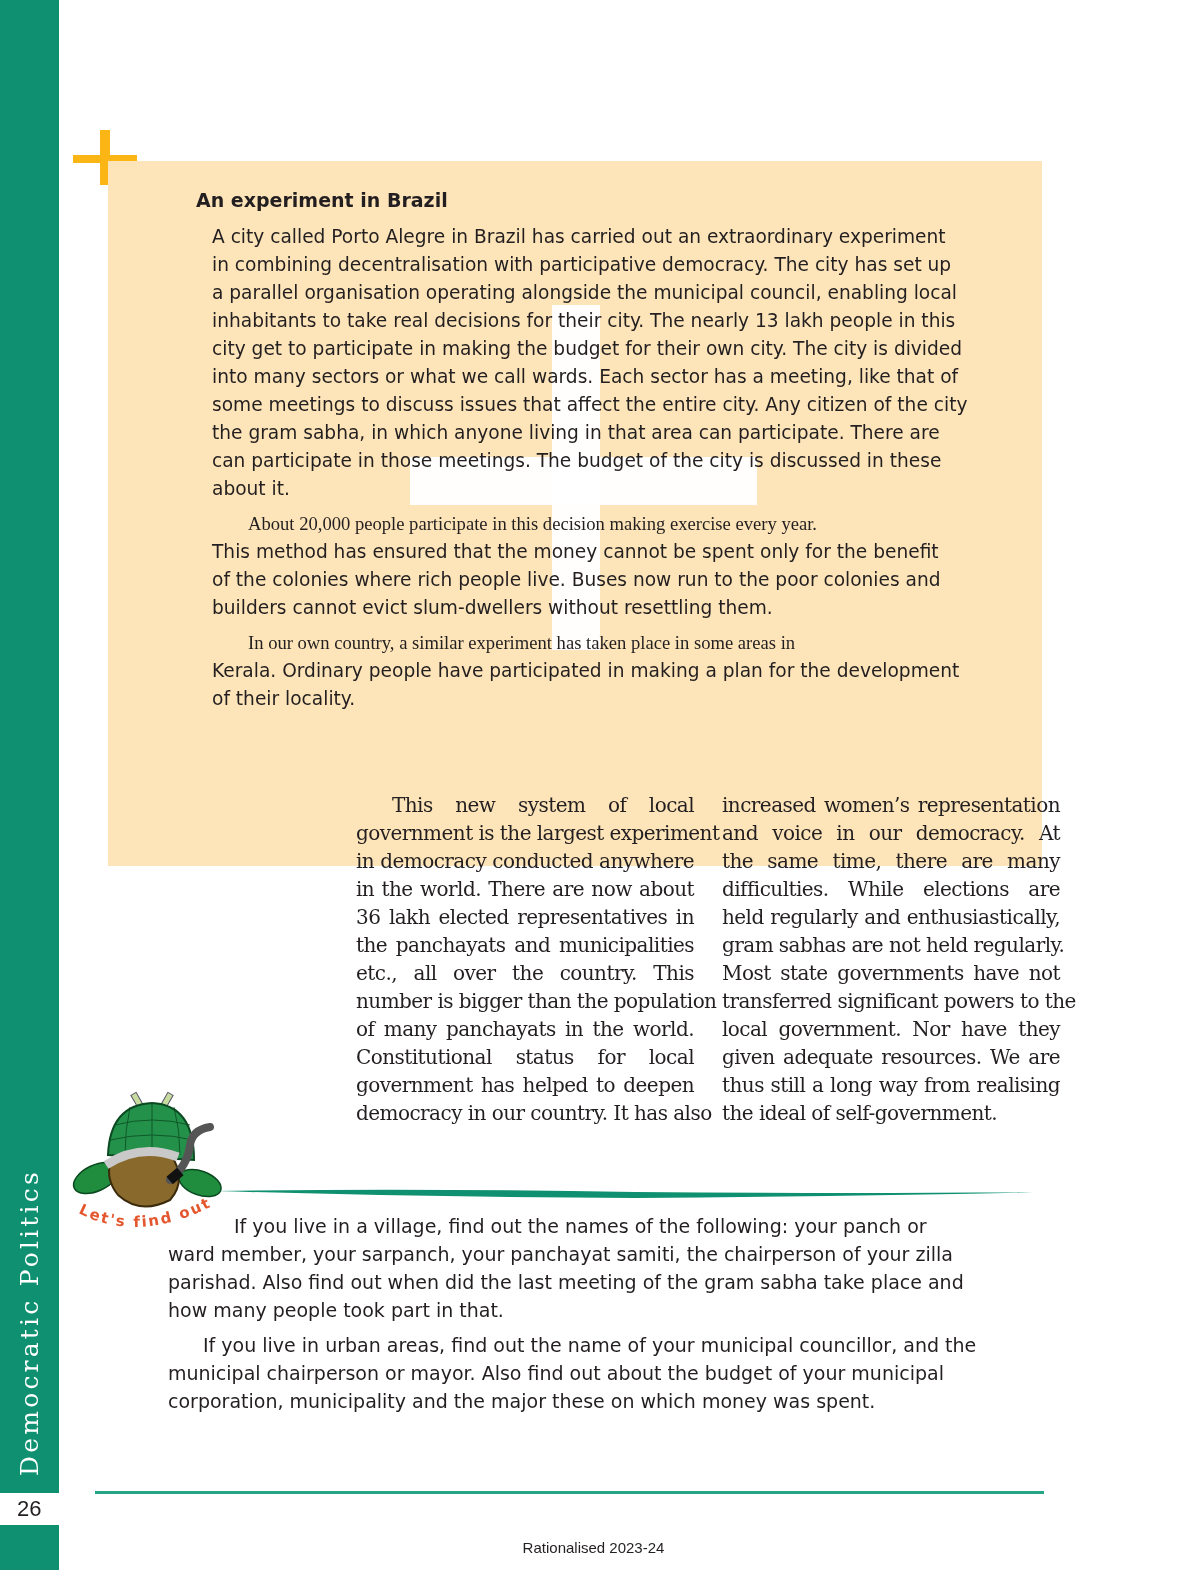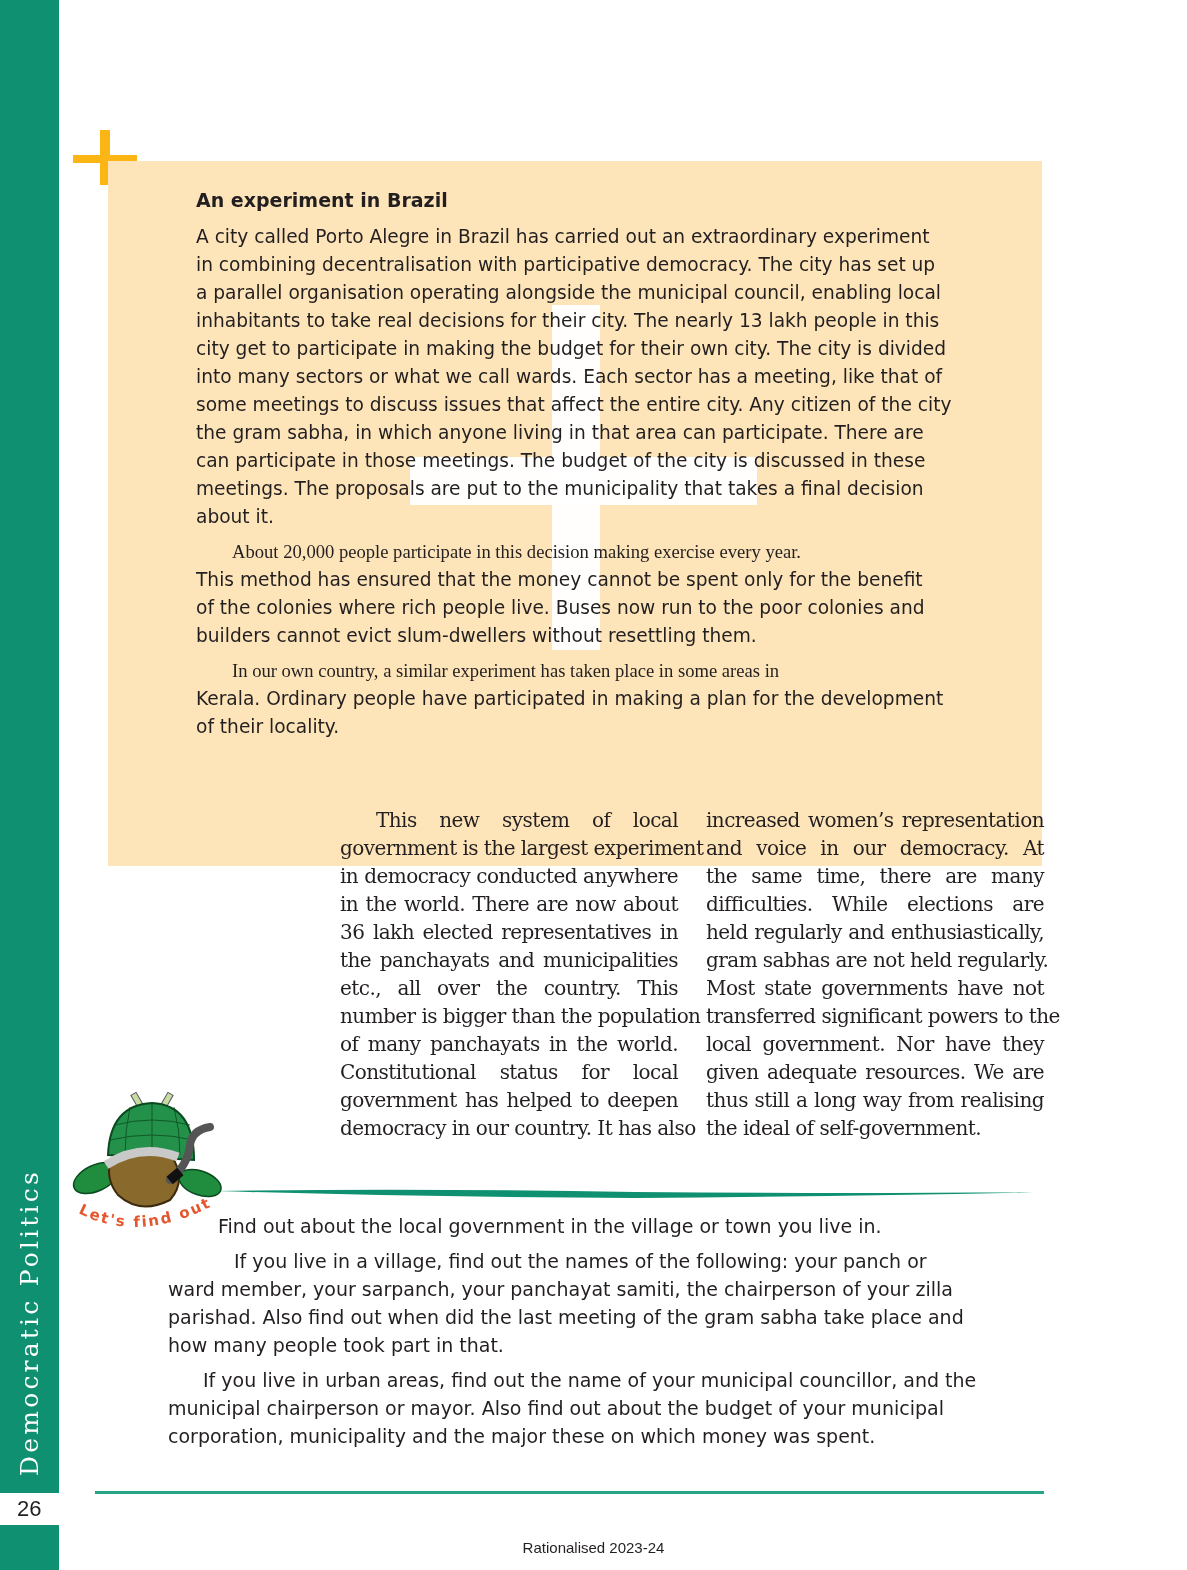--- a/index.html
+++ b/index.html
@@ -33,26 +33,26 @@
   .plus-v { position: absolute; left: 100px; top: 130px; width: 10px; height: 55px; background: #fbb616; }
   .plus-h { position: absolute; left: 73px; top: 155px; width: 64px; height: 8px; background: #fbb616; }
   .box {
     position: absolute; left: 108px; top: 161px; width: 934px; height: 705px;
     background: #fde5b9;
   }
   .cross-v { position: absolute; left: 444px; top: 144px; width: 48px; height: 345px; background: #ffffff; opacity: 0.95; }
   .cross-h { position: absolute; left: 302px; top: 296px; width: 347px; height: 48px; background: #ffffff; opacity: 0.95; }
   .box-content { position: absolute; left: 88px; top: 26px; width: 830px; }
   .box-heading { font-weight: bold; font-size: 19px; line-height: 26px; margin: 0 0 10px 0; }
-  .box-para { font-size: 18.6px; line-height: 28px; margin: 0 0 7px 0; white-space: nowrap; }
+  .box-para { font-size: 18.6px; line-height: 28px; margin: 0 0 7px 16px; white-space: nowrap; }
   .box-para .ln { display: block; }
   .indent { padding-left: 36px; font-family: Liberation Serif, serif; }
 
   .columns { position: absolute; top: 790px; font-family: "DejaVu Serif", serif; font-size: 20px; line-height: 28px; color: #231f20; }
-  .col { position: absolute; top: 16px; width: 338px; }
+  .col { position: absolute; top: 1px; width: 338px; margin-left: 16px; }
   .col .ln { display: block; text-align: justify; text-align-last: justify; white-space: nowrap; letter-spacing: -0.55px; }
   .col .ln.last { text-align-last: left; }
   .col-left { left: 340px; }
   .col-right { left: 706px; }
 
   .mascot { position: absolute; left: 70px; top: 1085px; width: 160px; height: 160px; }
   .swoosh { position: absolute; left: 215px; top: 1186px; width: 835px; height: 14px; }
   .find-out { position: absolute; left: 168px; top: 1212px; width: 870px; font-family: "DejaVu Sans", sans-serif; font-size: 19px; line-height: 28px; color: #231f20; }
   .find-out p { margin: 0 0 7px 0; }
   .find-out .ln { display: block; white-space: nowrap; }
@@ -83,21 +83,20 @@
     <p class="box-para">
       <span class="ln">A city called Porto Alegre in Brazil has carried out an extraordinary  experiment</span>
       <span class="ln">in combining decentralisation with participative democracy. The city has set up</span>
       <span class="ln">a parallel organisation operating alongside the municipal council, enabling local</span>
       <span class="ln">inhabitants to take real decisions for their city. The nearly 13 lakh people in this</span>
       <span class="ln">city get to participate in making the budget for their own city. The city is divided</span>
       <span class="ln">into many sectors or what we call wards. Each sector has a meeting, like that of</span>
       <span class="ln">some meetings to discuss issues that affect the entire city. Any citizen of the city</span>
       <span class="ln">the gram sabha, in which anyone living in that area can participate. There are</span>
       <span class="ln">can participate in those meetings. The budget of the city is discussed in these</span>
-      <span class="ln">meetings. The proposals are put to the municipality that takes a final decision</span>
       <span class="ln">about it.</span>
     </p>
     <p class="box-para">
       <span class="ln indent">About 20,000 people participate in this decision making exercise every year.</span>
       <span class="ln">This method has ensured that the money cannot be spent only for the benefit</span>
       <span class="ln">of the colonies where rich people live. Buses now run to the poor colonies and</span>
       <span class="ln">builders cannot evict slum-dwellers without resettling them.</span>
     </p>
     <p class="box-para">
       <span class="ln indent">In our own country, a similar experiment has taken place in some areas in</span>
@@ -168,23 +167,20 @@
     <textPath href="#arcPath">Let's find out</textPath>
   </text>
 </svg>
 
 <svg class="swoosh" viewBox="0 0 835 14" preserveAspectRatio="none" xmlns="http://www.w3.org/2000/svg">
   <path d="M0 5 Q200 2 420 6 Q640 8 835 6 Q640 10 420 12 Q200 11 0 5 Z" fill="#0f9171"></path>
 </svg>
 
 <div class="find-out">
   <p>
-    <span class="ln find-intro">Find out about the local government in the village or town you live in.</span>
-  </p>
-  <p>
     <span class="ln p-ind1">If you live in a village, find out the names of the following: your panch or</span>
     <span class="ln">ward member, your sarpanch, your panchayat samiti, the chairperson of your zilla</span>
     <span class="ln">parishad. Also find out when did the last meeting of the gram sabha take place and</span>
     <span class="ln">how many people took part in that.</span>
   </p>
   <p>
     <span class="ln p-ind2">If you live in urban areas, find out the name of your municipal councillor, and the</span>
     <span class="ln">municipal chairperson or mayor. Also find out about the budget of your municipal</span>
     <span class="ln">corporation, municipality and the major these on which money was spent.</span>
   </p>

